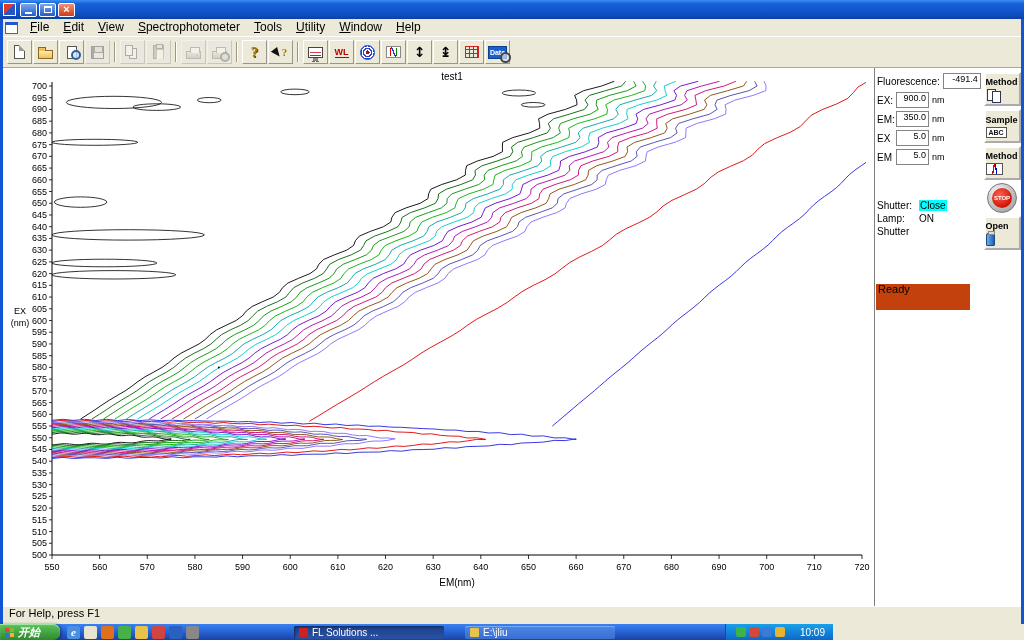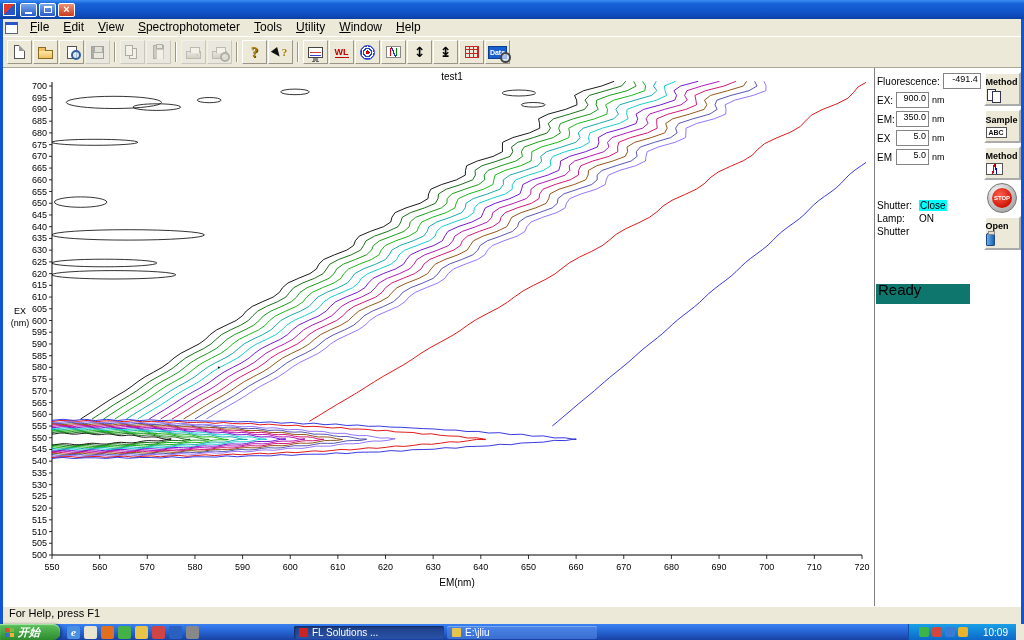--- a/index.html
+++ b/index.html
@@ -92,22 +92,22 @@
   .valbox{display:inline-block;background:#fff;border:1px solid #848484;font-size:9px;
     text-align:right;padding:0 2px;height:16px;line-height:11px}
   .fluo-row .valbox{margin-left:3px;width:38px}
   .prow{display:flex;align-items:center;margin:2px 2px 3px 2px}
   .prow .plabel{width:19px}
   .prow .valbox{width:33px}
   .prow .punit{margin-left:3px;font-size:9px}
   .shutter-block{margin:34px 0 0 2px;line-height:13px}
   .slabel{display:inline-block;width:42px}
   .cyan{background:#00ffff;padding:0 1px}
-  .ready{position:absolute;top:216px;left:1px;width:94px;height:20px;background:#0f766e;
-    font-size:15px;line-height:11px;padding-left:2px}
+  .ready{position:absolute;top:216px;left:1px;width:94px;height:26px;background:#c2410c;
+    font-size:11px;line-height:11px;padding-left:2px}
   .pbcol{position:absolute;top:4px;left:107px;width:40px;display:flex;flex-direction:column;gap:3px;align-items:center}
   .pbtn{width:37px;height:34px;background:#ece9d8;border:2px outset #fff;display:flex;flex-direction:column;
     align-items:flex-start;justify-content:center;gap:2px}
   .pbl{font:bold 9px "Liberation Sans",sans-serif}
   .pic{position:relative;display:block}
   .pic-method{width:16px;height:13px}
   .pic-method::before{content:"";position:absolute;left:1px;top:0;width:7px;height:10px;background:#fff;border:1px solid #335}
   .pic-method::after{content:"";position:absolute;left:6px;top:2px;width:7px;height:10px;background:#fff;border:1px solid #335}
   .pic-sample{background:#fff;border:1px solid #555;font:bold 7px "Liberation Sans",sans-serif;padding:1px 2px;color:#111}
   .pic-measure{width:17px;height:12px;background:#fff;border:1px solid #555;
@@ -119,31 +119,31 @@
     background:radial-gradient(circle at 35% 30%,#f8f8f8,#b0b0b0 70%,#8a8a8a);
     display:flex;align-items:center;justify-content:center}
   .stop-red{width:20px;height:20px;border-radius:50%;color:#fff;font:bold 6px/20px "Liberation Sans",sans-serif;
     text-align:center;background:radial-gradient(circle at 40% 35%,#ff6050,#cc1000 75%)}
 
   
   .statusbar{position:absolute;top:606px;left:3px;right:3px;height:18px;background:#ece9d8;
     border-top:1px solid #fff;font-size:11px;display:flex;align-items:flex-start;padding-left:6px}
 
   
-  .taskbar{position:absolute;bottom:0;left:0;width:1016px;height:16px;
+  .taskbar{position:absolute;bottom:0;left:0;width:833px;height:16px;
     background:linear-gradient(180deg,#3a81f3 0%,#2663d2 50%,#1941a5 100%);display:flex;align-items:stretch}
   .start{flex:none;width:60px;background:linear-gradient(180deg,#5cc25c,#2d8a2d);border-radius:0 7px 7px 0;
     color:#fff;font:bold italic 11px/16px "Liberation Sans",sans-serif;display:flex;align-items:center;
     padding:0 6px 0 5px;box-shadow:inset 0 1px 1px #a8e8a8, 2px 0 3px rgba(0,0,0,.35)}
   .flag{width:4px;height:4px;background:#e14b32;box-shadow:5px 0 0 #7eb93c,0 5px 0 #2f6fd6,5px 5px 0 #f0b431;
     margin:-5px 9px 0 0;flex:none}
   .ql{display:flex;align-items:center;gap:4px;padding:0 7px}
   .qlico{width:13px;height:13px;border-radius:2px;font:bold italic 11px/13px "Liberation Serif",serif;
     color:#fff;text-align:center;flex:none}
-  #tasks{display:flex;align-items:center;gap:3px;margin-left:88px}
+  #tasks{display:flex;align-items:center;gap:21px;margin-left:88px}
   .task{height:13px;width:150px;display:flex;align-items:center;gap:4px;padding:0 5px;font-size:10px;
     color:#fff;border-radius:2px;white-space:nowrap;overflow:hidden}
   .task.active{background:linear-gradient(#1d3e86,#2a52a8);box-shadow:inset 1px 1px 2px #102a60}
   .task.inactive{background:linear-gradient(#4a86e8,#3a6ed0);box-shadow:inset 0 1px 0 #7aa8f0}
   .ticon{width:9px;height:9px;border-radius:1px;flex:none}
   .tray{margin-left:auto;display:flex;align-items:center;gap:3px;
     background:linear-gradient(#19a0e8,#0d68c8);padding:0 8px 0 10px;border-left:1px solid #0c4fa8}
   .trico{width:10px;height:10px;border-radius:2px}
   .clock{color:#fff;font-size:10px;margin-left:12px}
 </style>

